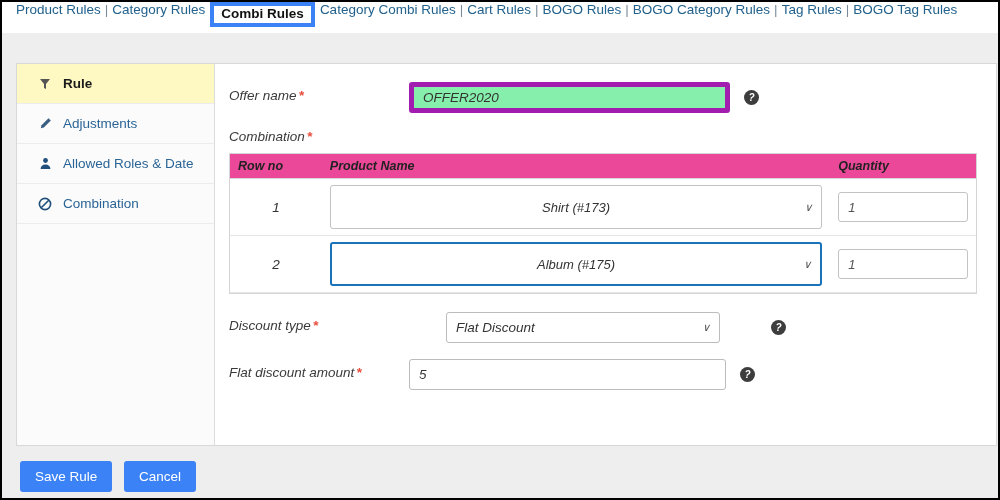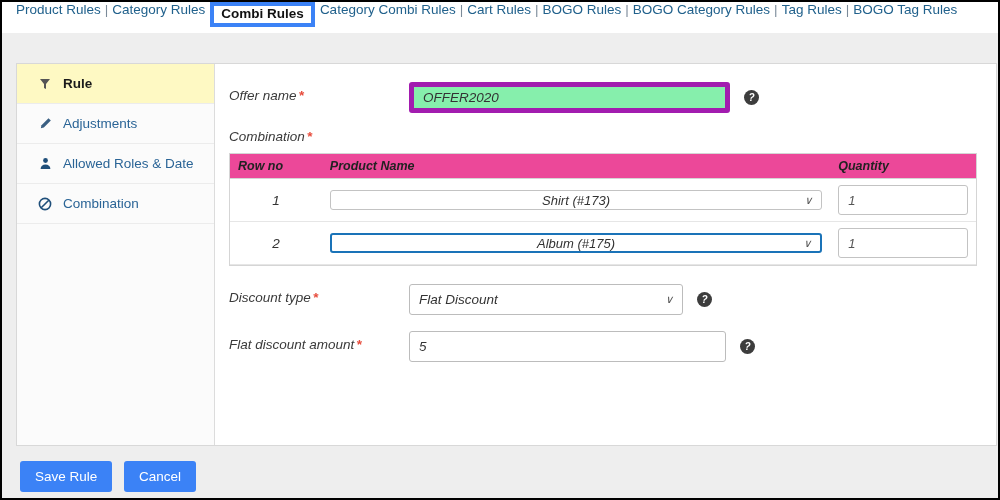--- a/index.html
+++ b/index.html
@@ -158,21 +158,21 @@
     background: #ec4899;
   }
   table.combo td {
     border-bottom: 1px solid #e6e6e6;
     padding: 6px 8px;
     vertical-align: middle;
   }
   .rowno { text-align: center; width: 92px; font-size: 13.5px; color: #333; }
   .prodcell { width: 510px; }
   .prodselect {
-    height: 20px;
+    height: 44px;
     border: 1px solid #c3c3c3;
     border-radius: 3px;
     background: #fff;
     display: flex; align-items: center;
     position: relative;
     font-size: 13px; color: #333;
     padding: 0 8px;
     justify-content: center;
   }
   .prodselect.focused { border: 2px solid #1a73b8; }
@@ -327,21 +327,21 @@
                 </td>
                 <td class="qtycell">
                   <div class="qtyinput">1</div>
                 </td>
               </tr>
             </tbody>
           </table>
         </div>
       </div>
 
-      <div class="frow" style="margin-top:18px;">
+      <div class="frow" style="margin-top:18px;gap:37px;">
         <div class="flabel">
           <span>Discount type</span><span class="req">*</span>
         </div>
         <div class="selectbox">
           <span>Flat Discount</span>
           <span class="chev">∨</span>
         </div>
         <div class="help">?</div>
       </div>
 

